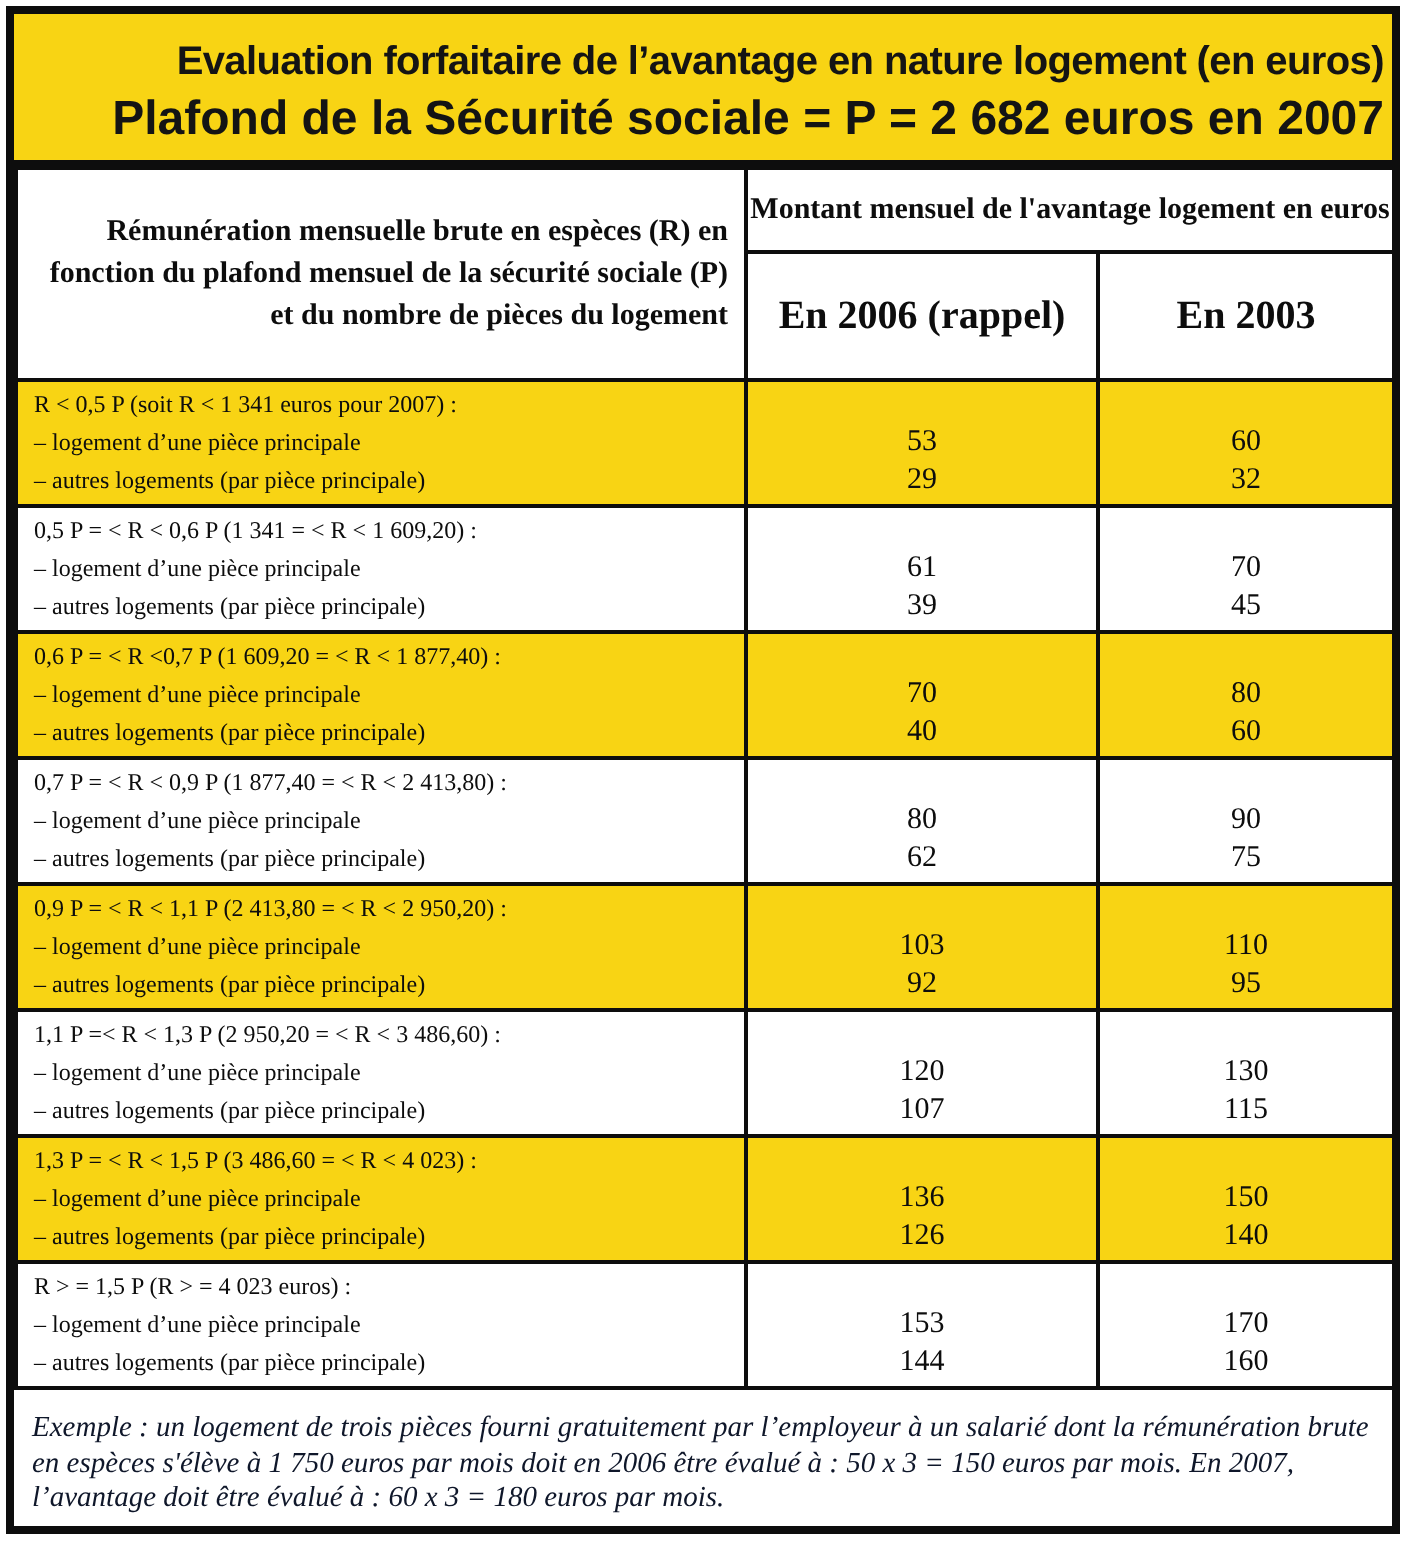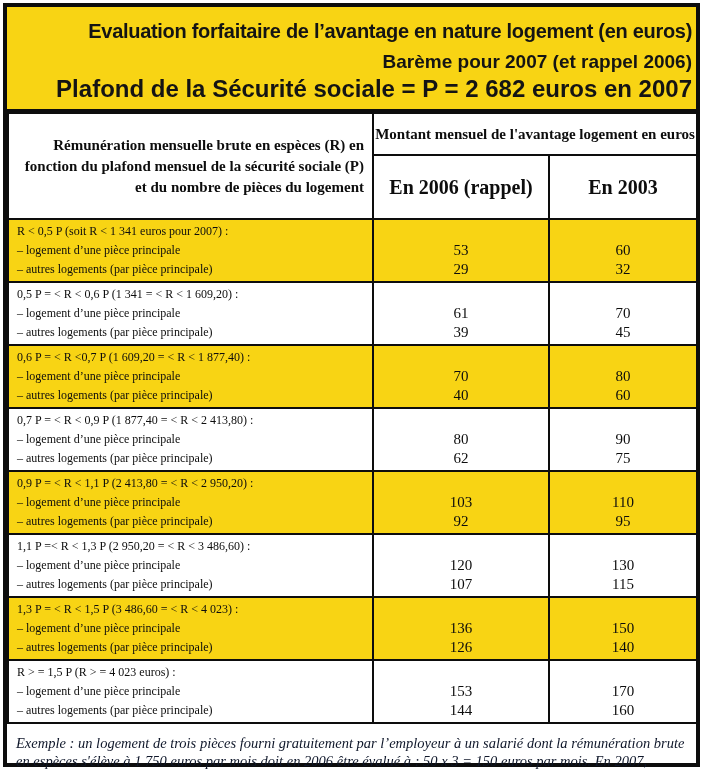--- a/index.html
+++ b/index.html
@@ -73,21 +73,20 @@
   }
   .footer-note p { margin: 0; }
 </style>
 </head>
 <body>
 
 <div class="page">
 
   <div class="title-box">
     <div class="title-l1">Evaluation forfaitaire de l’avantage en nature logement (en euros)</div>
-    <div class="title-l2">Barème pour 2007 (et rappel 2006)</div>
     <div class="title-l3">Plafond de la Sécurité sociale = P = 2 682 euros en 2007</div>
   </div>
 
   <table class="main">
     <colgroup>
         <col class="c1">
         <col class="c2">
         <col class="c3">
       </colgroup>
     <tbody>

